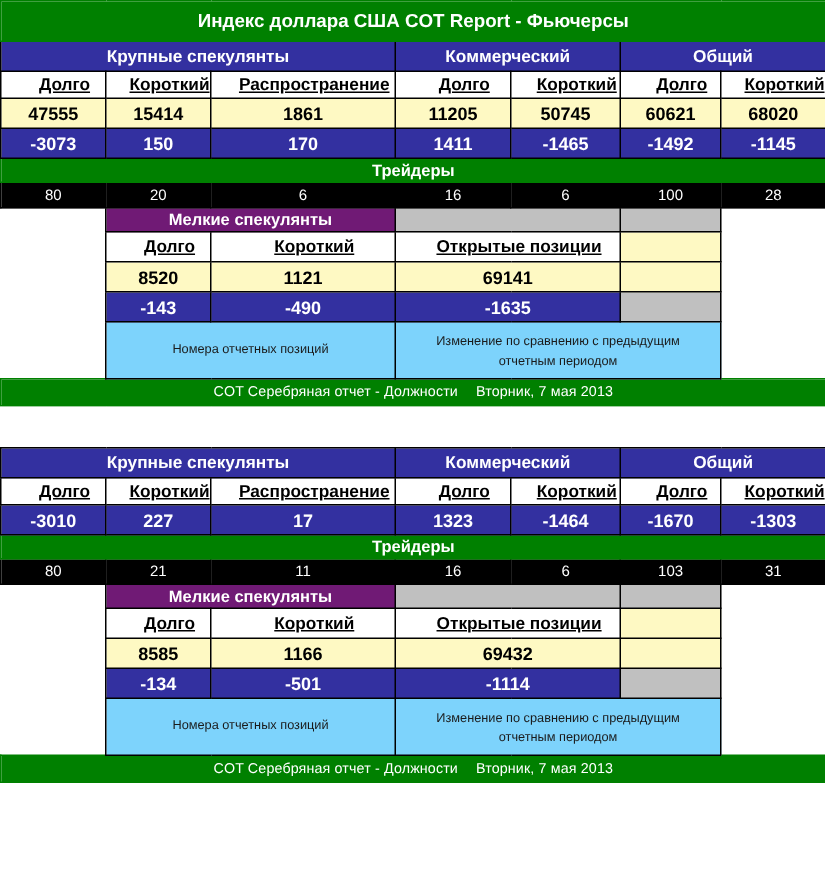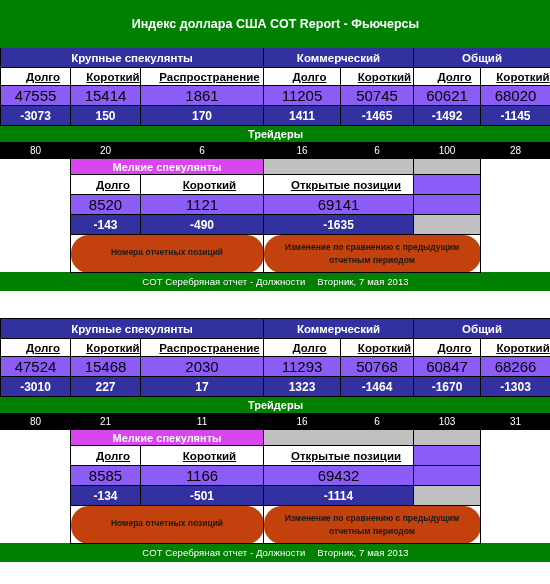--- a/index.html
+++ b/index.html
@@ -26,21 +26,21 @@
 
   
   .title{
     background:#008000;
     color:#ffffff;
     font-size:12.5px;
     font-weight:bold;
     height:22px;
     line-height:1.15;
     border:1px solid #008000 !important;
-    padding:12px 4px !important;
+    padding:2px 4px !important;
   }
   .title.two-line{height:38px;}
 
   
   .grp{
     background:#3330A0;
     color:#ffffff;
     font-size:11.5px;
     font-weight:bold;
     height:19px;
@@ -51,24 +51,24 @@
     background:#ffffff;
     color:#000000;
     font-size:11.5px;
     font-weight:bold;
     height:17px;
   }
   .sub span{ text-decoration:underline;margin-left:15px; }
 
   
   .val{
-    background:#8b5cf6;
+    background:#fef9c3;
     color:#000000;
-    font-size:15px;
-    font-weight:normal;
+    font-size:12px;
+    font-weight:bold;
     height:19px;
   }
 
   
   .chg{
     background:#3330A0;
     color:#ffffff;
     font-size:12px;
     font-weight:bold;
     height:19px;
@@ -86,41 +86,40 @@
   .traders-num{
     background:#000000;
     color:#ffffff;
     font-size:10px;
     font-weight:normal;
     height:16px;
   }
 
   
   .smallspec{
-    background:#d946ef;
+    background:#701a75;
     color:#ffffff;
     font-size:11px;
     font-weight:bold;
     height:15px;
   }
 
   .gray{background:#C0C0C0;}
   .blank{background:#ffffff;border:none !important;}
 
   
   .legend{
-    background:#c2410c;
+    background:#7dd3fc;
     color:#1a1a1a;
     font-size:8.5px;
-    font-weight:bold;
+    font-weight:normal;
     height:34px;
     line-height:1.45;
     vertical-align:bottom;
     padding-bottom:3px !important;
-    border-radius:18px;
   }
   .legend.two{vertical-align:middle;padding-bottom:0 !important;}
 
   
   .footer{
     background:#008000;
     color:#ffffff;
     font-size:9.5px;
     font-weight:normal;
     height:17px;
@@ -261,29 +260,20 @@
       <tr>
         <td class="sub"><span>Долго</span></td>
         <td class="sub"><span>Короткий</span></td>
         <td class="sub"><span>Распространение</span></td>
         <td class="sub"><span>Долго</span></td>
         <td class="sub"><span>Короткий</span></td>
         <td class="sub"><span>Долго</span></td>
         <td class="sub"><span>Короткий</span></td>
       </tr>
       <tr>
-        <td class="val">47524</td>
-        <td class="val">15468</td>
-        <td class="val">2030</td>
-        <td class="val">11293</td>
-        <td class="val">50768</td>
-        <td class="val">60847</td>
-        <td class="val">68266</td>
-      </tr>
-      <tr>
         <td class="chg">-3010</td>
         <td class="chg">227</td>
         <td class="chg">17</td>
         <td class="chg">1323</td>
         <td class="chg">-1464</td>
         <td class="chg">-1670</td>
         <td class="chg">-1303</td>
       </tr>
       <tr>
         <td class="traders-band" colspan="7">Трейдеры</td>

